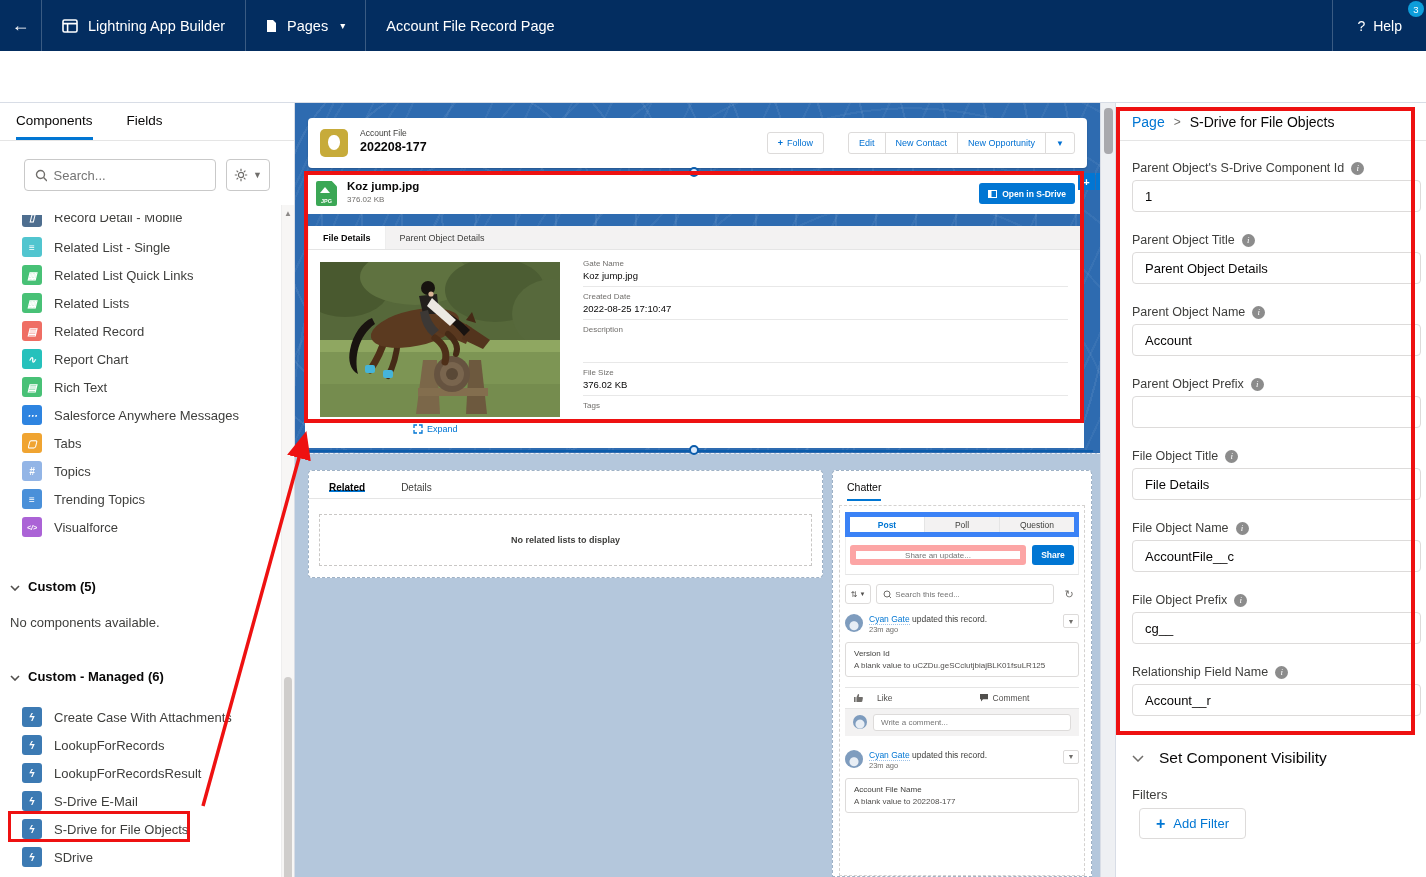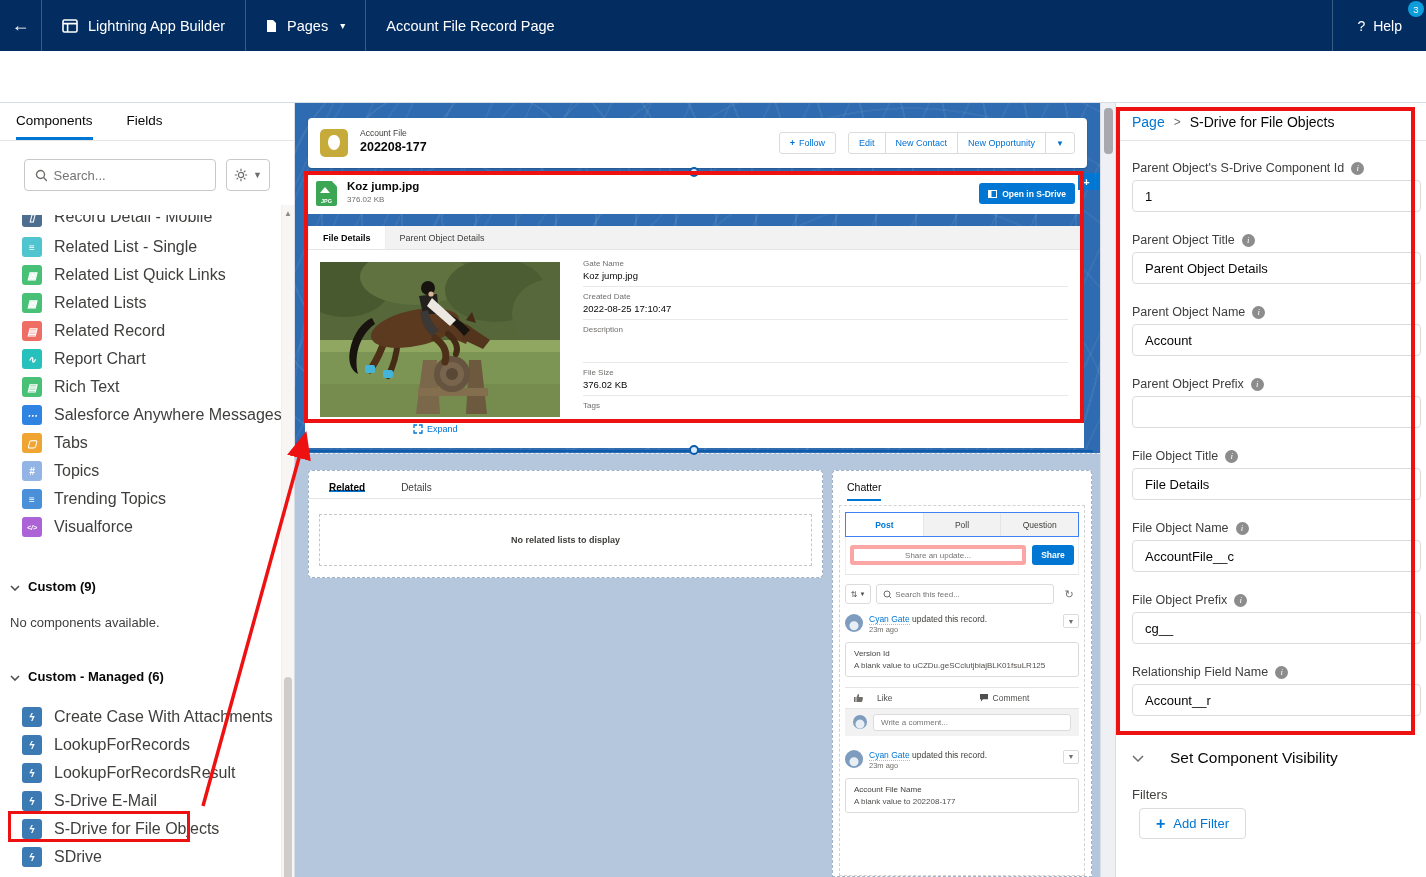--- a/index.html
+++ b/index.html
@@ -33,21 +33,21 @@
   .sb-tabs { display:flex; gap:34px; padding:10px 0 0 16px; height:38px; border-bottom:1px solid #e5e5e5; }
   .sb-tab { font-size:13.5px; color:#080707; padding-bottom:9px; cursor:pointer; }
   .sb-tab.on { border-bottom:3px solid #0176d3; font-weight:400; }
   .sb-search-row { position:absolute; left:0; top:56px; width:100%; display:flex; gap:10px; padding:0 24px; align-items:center; }
   .sb-search { flex:1; height:32px; border:1px solid #c9c9c9; border-radius:4px; display:flex; align-items:center; padding:0 10px; gap:7px; }
   .sb-search input { border:none; outline:none; font-size:13px; color:#3e3e3c; width:100%; font-family:inherit; }
   .sb-gear { width:44px; height:32px; border:1px solid #c9c9c9; border-radius:4px; display:flex; align-items:center; justify-content:center; gap:5px; color:#706e6b; font-size:9px; cursor:pointer; background:#fff; }
   .std-list { position:absolute; left:0; top:112px; right:14px; }
   .sb-item { height:28px; display:flex; align-items:center; gap:12px; padding-left:22px; cursor:grab; }
   .sb-ic { width:20px; height:20px; border-radius:3px; color:#fff; font-size:10px; display:flex; align-items:center; justify-content:center; flex:none; font-weight:bold; }
-  .sb-lb { font-size:16px; color:#3e3e3c; white-space:nowrap; }
+  .sb-lb { font-size:13px; color:#3e3e3c; white-space:nowrap; }
   .clip-item { height:18px; overflow:hidden; }
   .clip-item .sb-item { margin-top:-12px; }
   .sb-sec { position:absolute; left:0; right:14px; display:flex; align-items:center; gap:8px; padding-left:10px; font-size:13px; font-weight:bold; color:#080707; }
   .sb-chev { color:#514f4d; }
   .sb-empty { position:absolute; left:10px; font-size:13px; color:#3e3e3c; }
   .mg-list { position:absolute; left:0; right:14px; }
   
   .sb-scroll { position:absolute; right:0; top:102px; bottom:0; width:13px; background:#f7f6f5; border-left:1px solid #eee; }
   .sb-scroll .up { position:absolute; top:4px; left:2px; font-size:8px; color:#8d8a88; }
   .sb-thumb { position:absolute; left:2px; top:472px; width:8px; height:292px; background:#cfcdcb; border-radius:4px; }
@@ -66,21 +66,21 @@
 
   .rec-card { position:absolute; left:13px; top:15px; width:779px; height:50px; background:#fff; border-radius:4px; box-shadow:0 1px 2px rgba(0,0,0,.2); }
   .rec-ic { position:absolute; left:12px; top:11px; width:28px; height:28px; border-radius:5px; background:#c7ab3a; }
   .rec-ic::after { content:""; position:absolute; left:8px; top:6px; width:12px; height:15px; background:#fff; border-radius:45% 45% 50% 50%; }
   .rec-obj { position:absolute; left:52px; top:10px; font-size:8.5px; color:#3e3e3c; }
   .rec-num { position:absolute; left:52px; top:22px; font-size:12.5px; font-weight:bold; color:#080707; }
   .rec-actions { position:absolute; right:12px; top:14px; display:flex; gap:8px; }
   .ra-btn { height:22px; padding:0 10px; border:1px solid #dddbda; border-radius:3px; background:#fff; color:#0070d2; font-size:9px; display:flex; align-items:center; gap:4px; cursor:pointer; }
   .ra-group { display:flex; }
   .ra-group .ra-btn { border-radius:0; margin-left:-1px; }
-  .ra-group .ra-btn:first-child { border-radius:3px 0 0 3px; margin-left:4px; }
+  .ra-group .ra-btn:first-child { border-radius:3px 0 0 3px; margin-left:16px; }
   .ra-group .ra-btn:last-child { border-radius:0 3px 3px 0; }
   .ra-caret { font-size:8px; }
 
   .sd-header { position:absolute; left:10px; top:70px; width:779px; height:41px; background:#fff; border-radius:2px 2px 0 0; }
   .jpg-ic { position:absolute; left:11px; top:8px; width:21px; height:25px; background:#3ba755; border-radius:2px; clip-path:polygon(0 0, 75% 0, 100% 22%, 100% 100%, 0 100%); }
   .jpg-ic .pic { position:absolute; left:4px; top:6px; width:0; height:0; border-left:5px solid transparent; border-right:5px solid transparent; border-bottom:6px solid #fff; }
   .jpg-ic .lab { position:absolute; bottom:2px; left:0; right:0; text-align:center; font-size:5.5px; color:#fff; font-weight:bold; }
   .sd-name { position:absolute; left:42px; top:7px; font-size:11.5px; font-weight:bold; color:#080707; }
   .sd-size { position:absolute; left:42px; top:22px; font-size:8px; color:#706e6b; }
   .sd-open { position:absolute; right:9px; top:10px; height:21px; background:#0176d3; border-radius:3px; color:#fff; font-size:8.5px; font-weight:bold; display:flex; align-items:center; gap:5px; padding:0 9px; cursor:pointer; }
@@ -103,25 +103,25 @@
 
   .rel-card { position:absolute; left:13px; top:367px; width:515px; height:108px; background:#fff; border:1px dashed #9fb2c6; border-radius:4px; }
   .rel-tabs { display:flex; gap:36px; padding:11px 0 16px 20px; border-bottom:1px solid #e5e5e5; height:17px; }
   .rel-tab { font-size:10px; color:#3e3e3c; padding-bottom:8px; cursor:pointer; }
   .rel-tab.on { color:#080707; font-weight:bold; border-bottom:2px solid #0176d3; }
   .rel-empty { position:absolute; left:10px; right:10px; top:43px; height:52px; border:1px dashed #c9c7c5; display:flex; align-items:center; justify-content:center; font-size:9px; font-weight:bold; color:#3e3e3c; }
 
   .chat-card { position:absolute; left:537px; top:367px; width:260px; height:407px; background:#fff; border:1px dashed #9fb2c6; border-radius:4px 4px 0 0; overflow:hidden; }
   .chat-title { position:absolute; left:14px; top:10px; font-size:10.5px; color:#080707; padding-bottom:6px; border-bottom:2px solid #0176d3; }
   .chat-body { position:absolute; left:6px; right:6px; top:34px; bottom:0; border:1px dashed #d4d2d0; padding:6px 5px; }
-  .po-tabs { display:flex; height:25px; border:1px solid #3b82f6; }
+  .po-tabs { display:flex; height:25px; border:5px solid #3b82f6; }
   .po-tab { flex:1; background:#f3f2f2; border-right:1px solid #e5e5e5; display:flex; align-items:center; justify-content:center; font-size:8.5px; color:#3e3e3c; cursor:pointer; }
   .po-tab.on { background:#fff; color:#0176d3; font-weight:bold; border-bottom:none; }
   .share-row { display:flex; gap:6px; padding:8px 4px 9px; border-bottom:1px solid #e5e5e5; border-left:1px solid #eee; border-right:1px solid #eee; }
-  .share-in { flex:1; height:20px; border:4px solid #fca5a5; border-radius:3px; font-size:8px; color:#706e6b; text-align:center; outline:none; font-family:inherit; }
+  .share-in { flex:1; height:20px; border:6px solid #fca5a5; border-radius:3px; font-size:8px; color:#706e6b; text-align:center; outline:none; font-family:inherit; }
   .share-btn { width:42px; height:20px; background:#0176d3; color:#fff; border:none; border-radius:3px; font-size:8.5px; font-weight:bold; cursor:pointer; }
   .feedbar { display:flex; gap:5px; margin-top:9px; align-items:center; }
   .sort-btn { width:26px; height:20px; border:1px solid #dddbda; border-radius:3px; display:flex; align-items:center; justify-content:center; gap:2px; font-size:8px; color:#514f4d; cursor:pointer; background:#fff; }
   .feed-search { flex:1; height:20px; border:1px solid #dddbda; border-radius:3px; display:flex; align-items:center; gap:4px; padding:0 6px; }
   .feed-search input { border:none; outline:none; width:100%; font-size:8px; color:#706e6b; font-family:inherit; }
   .refresh-btn { width:20px; height:20px; border:none; background:#fff; color:#706e6b; font-size:11px; cursor:pointer; }
   .feed-item { margin-top:10px; }
   .fi-head { display:flex; gap:6px; align-items:flex-start; }
   .avatar { width:18px; height:18px; border-radius:50%; background:radial-gradient(circle at 50% 65%, #e8eef5 0 4px, transparent 5px), #7e9cbe; flex:none; }
   .fi-who { flex:1; font-size:8.5px; color:#3e3e3c; line-height:1.3; }
@@ -141,21 +141,21 @@
   
   .rpanel { position:absolute; left:1115px; top:103px; width:311px; bottom:0; background:#fff; border-left:1px solid #d8dde6; z-index:6; }
   .bc-row { height:38px; border-bottom:1px solid #e5e5e5; display:flex; align-items:center; gap:9px; padding-left:16px; font-size:14px; }
   .bc-root { color:#0176d3; cursor:pointer; }
   .bc-sep { color:#706e6b; font-size:12px; }
   .bc-cur { color:#080707; }
   .pf { position:absolute; left:16px; right:5px; }
   .pf-lab { font-size:12.5px; color:#3e3e3c; display:flex; align-items:center; gap:7px; margin-bottom:5px; }
   .info-ic { width:13px; height:13px; border-radius:50%; background:#8c8c8c; color:#fff; font-size:9px; font-style:italic; display:flex; align-items:center; justify-content:center; font-family:"Liberation Serif",serif; }
   .pf-in { width:100%; height:32px; border:1px solid #dddbda; border-radius:4px; padding:0 12px; font-size:13px; color:#080707; outline:none; font-family:inherit; }
-  .vis-head { position:absolute; left:16px; top:646px; display:flex; align-items:center; gap:26px; font-size:15.5px; color:#080707; }
+  .vis-head { position:absolute; left:16px; top:646px; display:flex; align-items:center; gap:15px; font-size:15.5px; color:#080707; }
   .filters-lab { position:absolute; left:16px; top:684px; font-size:13px; color:#3e3e3c; }
   .addf-btn { position:absolute; left:23px; top:705px; height:31px; padding:0 16px; border:1px solid #dddbda; border-radius:4px; background:#fff; display:flex; align-items:center; gap:8px; color:#0176d3; font-size:13px; cursor:pointer; }
   .addf-plus { font-size:16px; font-weight:bold; }
 
   
   .anno { position:absolute; border:3px solid #ee1111; z-index:80; pointer-events:none; }
   #anno-arrow { position:absolute; left:0; top:0; width:1426px; height:877px; z-index:79; pointer-events:none; }
 </style>
 </head>
 <body>
@@ -336,21 +336,21 @@
           <i>&lt;/&gt;</i>
         </span>
       <span class="sb-lb">Visualforce</span>
     </div>
   </div>
 
   <div class="sb-sec" style="top:476px;">
     <span class="sb-chev"><svg width="10" height="6">
           <path d="M1 1l4 4 4-4" fill="none" stroke="#514f4d" stroke-width="1.6"></path>
         </svg></span>
-    <span>Custom (9)</span>
+    <span>Custom (5)</span>
   </div>
   <div class="sb-empty" style="top:512px;">No components available.</div>
 
   <div class="sb-sec" style="top:566px;">
     <span class="sb-chev"><svg width="10" height="6">
           <path d="M1 1l4 4 4-4" fill="none" stroke="#514f4d" stroke-width="1.6"></path>
         </svg></span>
     <span>Custom - Managed (6)</span>
   </div>
 

